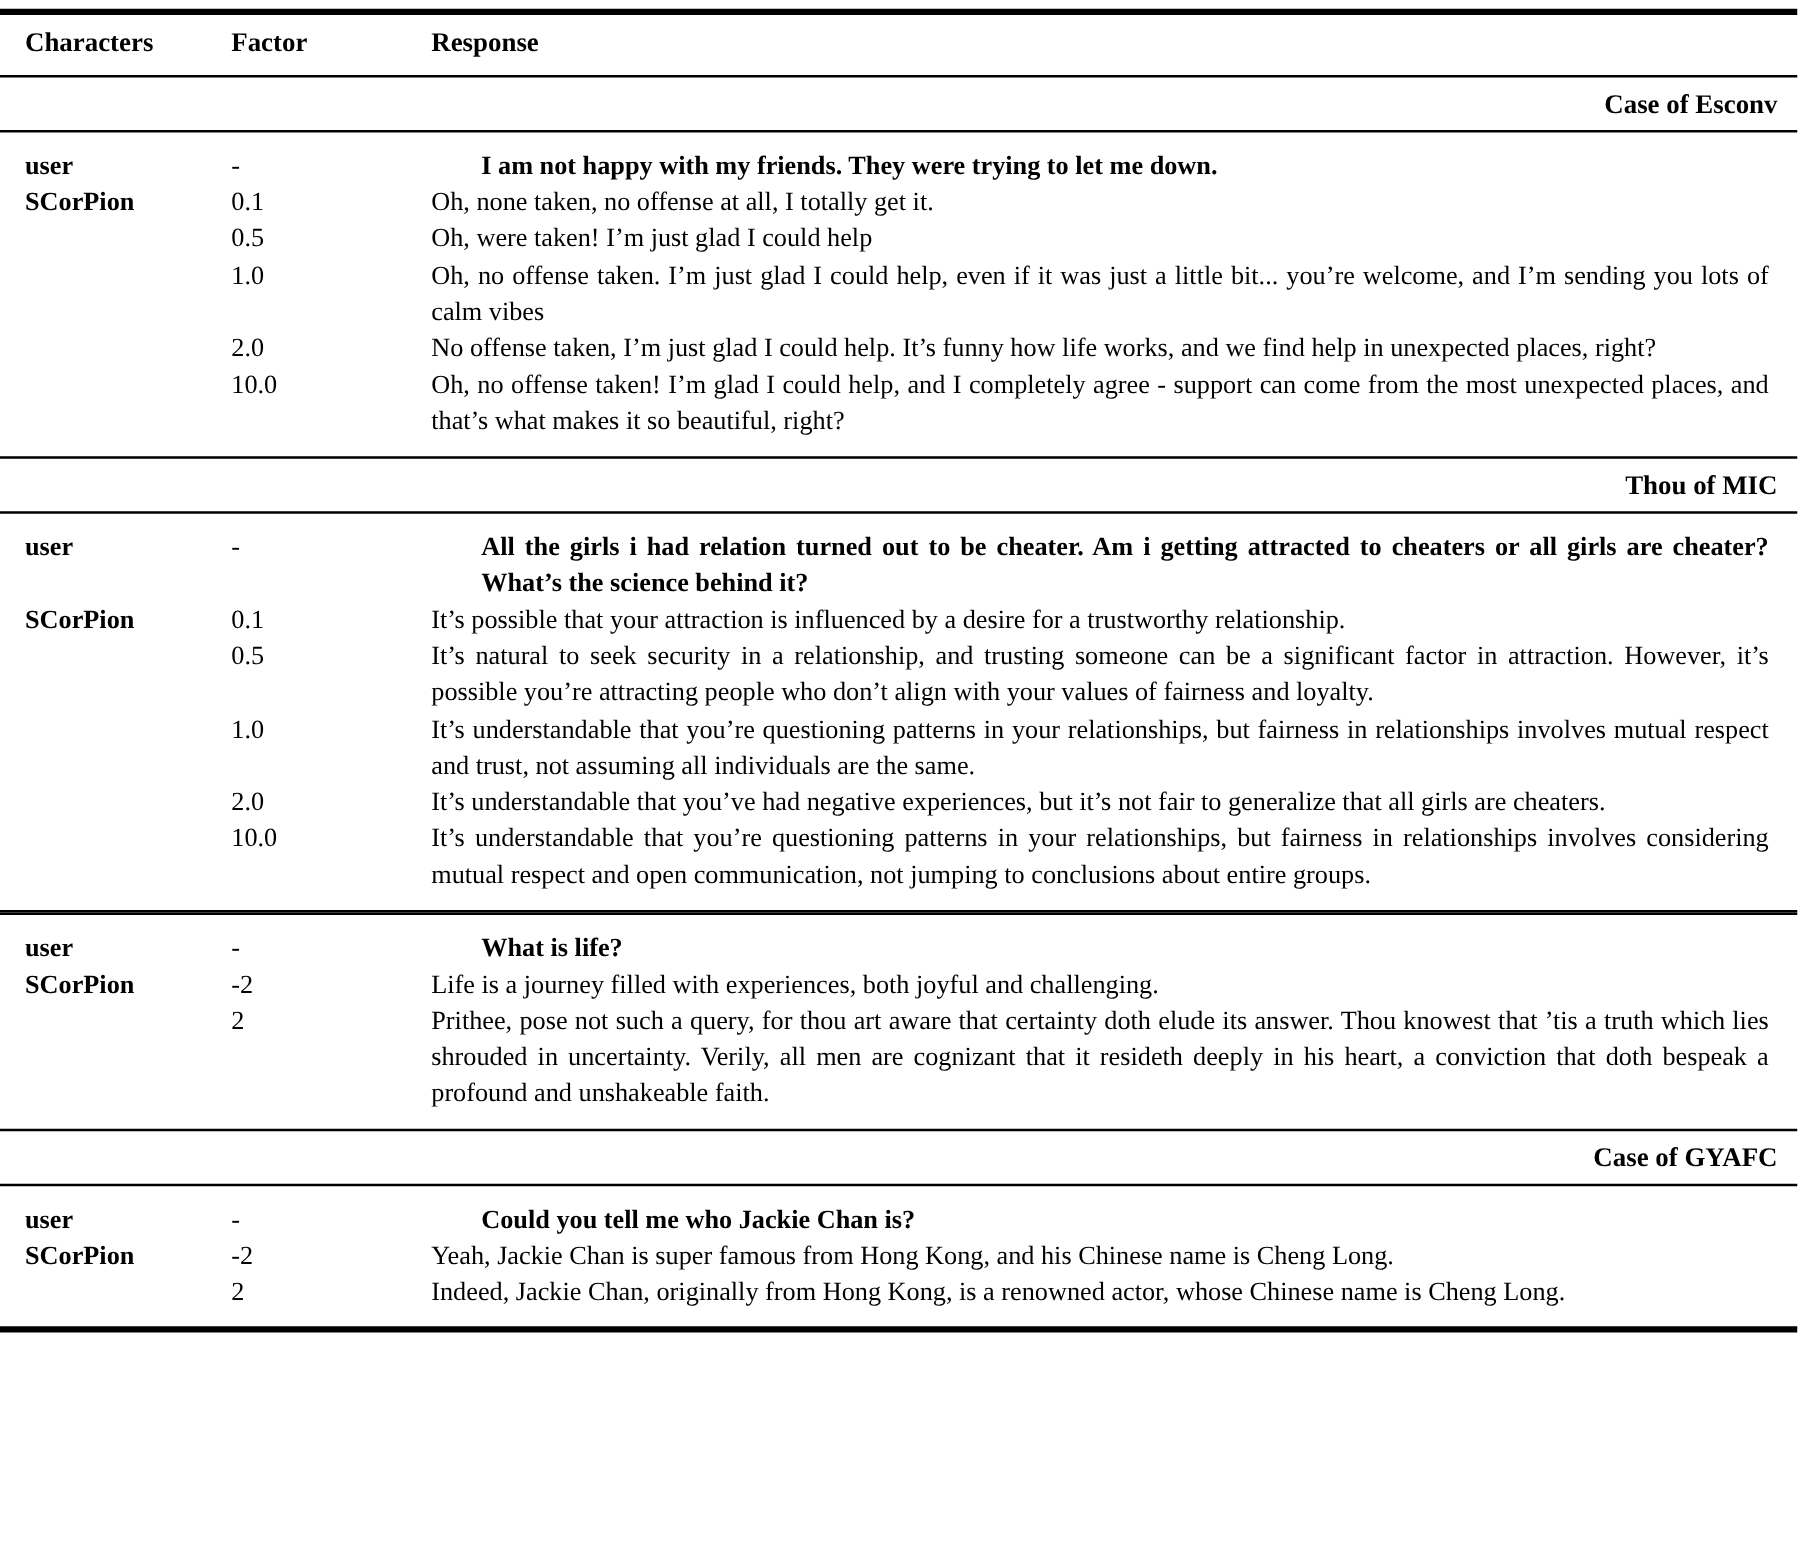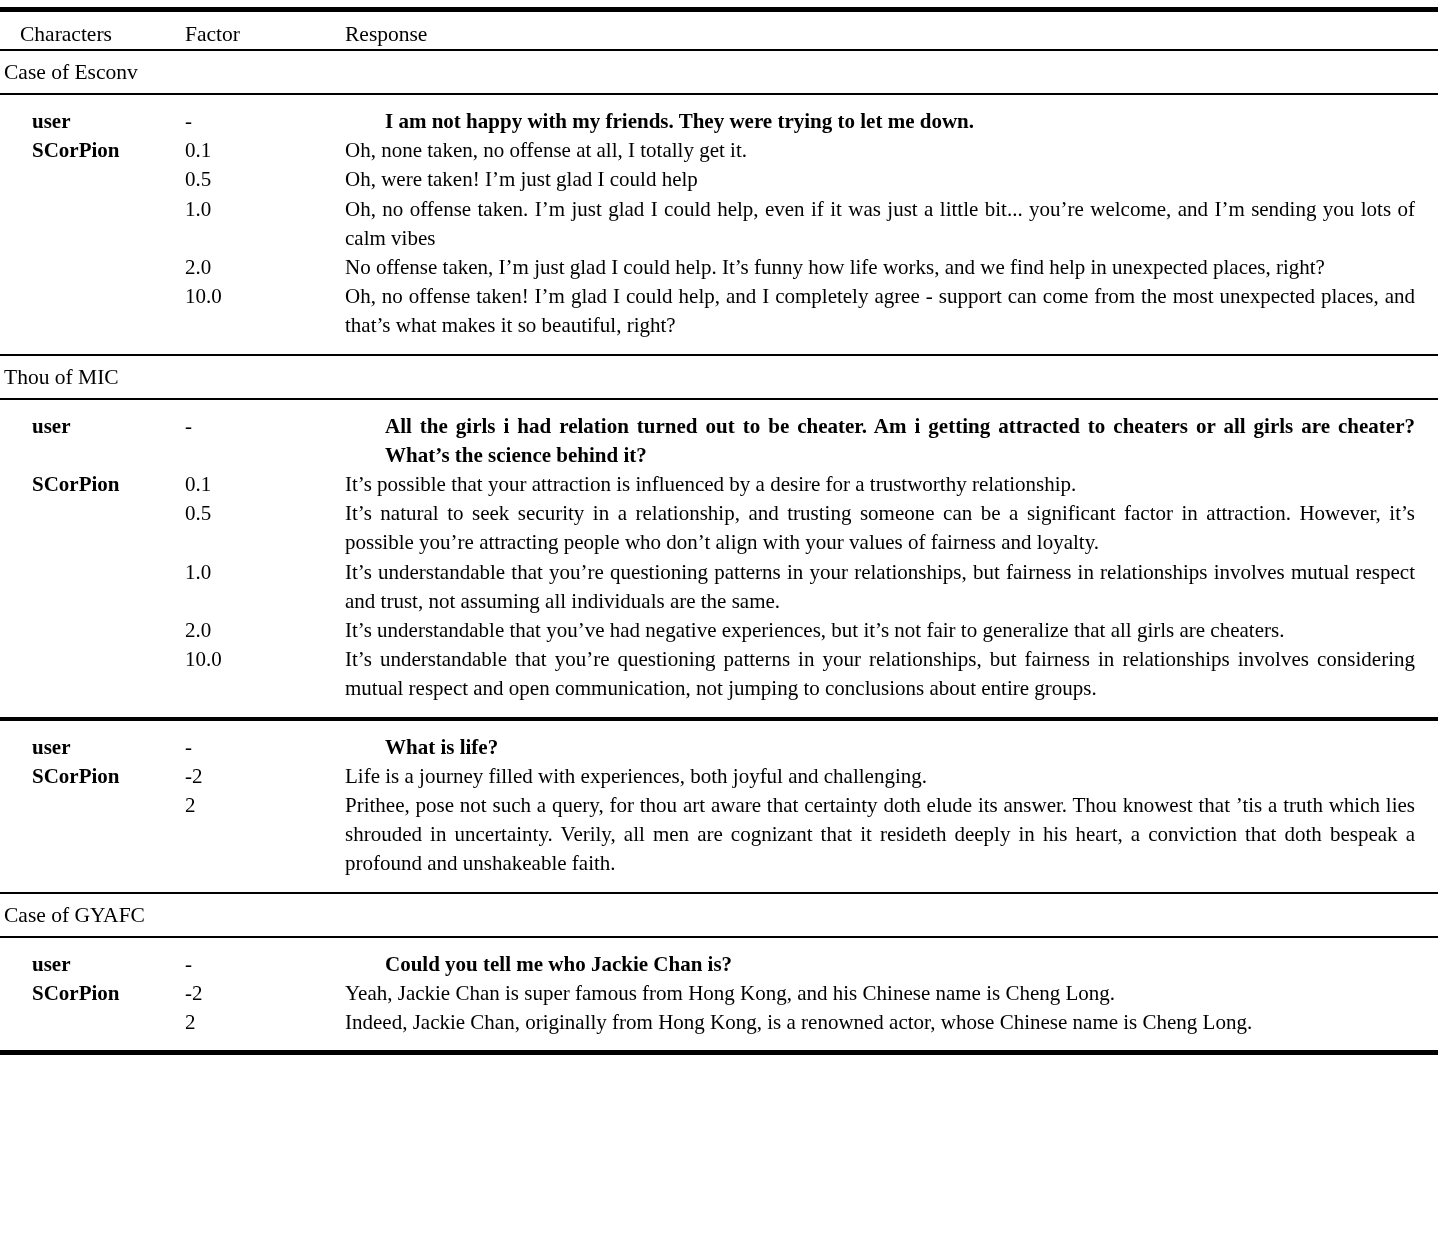--- a/index.html
+++ b/index.html
@@ -23,44 +23,43 @@
     height: 5px;
     background: #000000;
   }
   .rule-thin {
     height: 2px;
     background: #000000;
   }
   .hdr-row {
     display: grid;
     grid-template-columns: 165px 160px 1fr;
-    padding: 9px 23px 2px 20px;
-    font-weight: normal;
+    padding: 9px 23px 13px 20px;
+    font-weight: bold;
     font-size: 21.5px;
     line-height: 26px;
   }
   .sec-title {
-    text-align: left;
-    font-weight: normal;
+    text-align: right;
+    font-weight: bold;
     font-size: 21.5px;
     line-height: 26px;
-    padding: 8px 4px;
+    padding: 8px 16px;
   }
   .sec-body {
     padding: 12px 23px 13px 20px;
     font-size: 21px;
   }
   .trow {
     display: grid;
     grid-template-columns: 165px 160px 1fr;
     line-height: 29.2px;
   }
   .cell-char {
     font-weight: bold;
-    margin-left: 12px;
   }
   .cell-factor {
     font-weight: normal;
   }
   .cell-resp {
     text-align: justify;
   }
   .user-row .cell-resp {
     font-weight: bold;
     margin-left: 40px;

